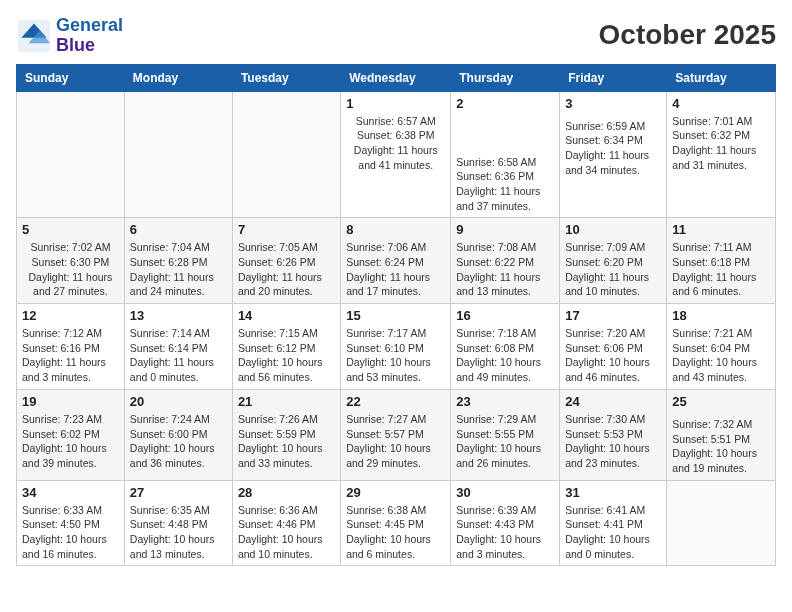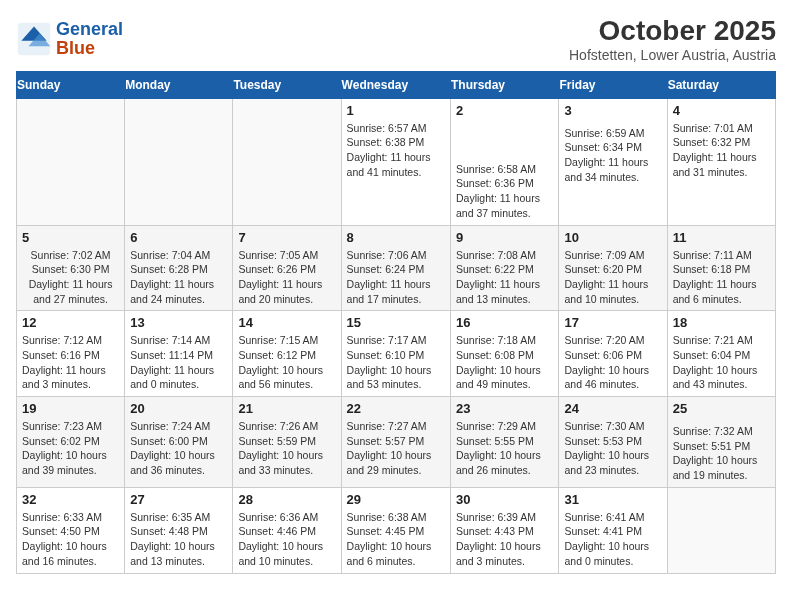--- a/index.html
+++ b/index.html
@@ -48,21 +48,21 @@
       color: #555;
     }
     table {
       width: 100%;
       border-collapse: collapse;
       font-size: 11px;
     }
     thead tr th {
       background-color: #1a5fa8;
       color: #fff;
-      padding: 6px 0;
+      padding: 6px 8px;
       text-align: left;
       font-size: 12px;
       font-weight: bold;
       border: 1px solid #1a5fa8;
     }
     tbody tr td {
       border: 1px solid #ccc;
       vertical-align: top;
       padding: 4px 5px;
       width: 113px;
@@ -92,26 +92,25 @@
 
 <div class="header">
   <div class="logo">
     <svg class="logo-icon" viewBox="0 0 40 40">
       <rect x="2" y="2" width="36" height="36" rx="4" fill="#e8f0f8"></rect>
       <polygon points="20,6 34,22 6,22" fill="#1a5fa8"></polygon>
       <polygon points="26,14 38,28 14,28" fill="#4a90d4" opacity="0.7"></polygon>
     </svg>
     <div class="logo-text">
       <div><span>General</span></div>
-      <div><span style="color:#c2410c">Blue</span></div>
+      <div><span style="color:#4c1d95">Blue</span></div>
     </div>
   </div>
   <div class="title-block">
     <div class="month-title">October 2025</div>
-    <div class="location">Hofstetten, Lower Austria, Austria</div>
   </div>
 </div>
 
 <table>
   <thead>
     <tr>
     <th>Sunday</th>
         <th>Monday</th>
         <th>Tuesday</th>
         <th>Wednesday</th>
@@ -120,21 +119,21 @@
         <th>Saturday</th>
       </tr>
   </thead>
   <tbody id="calendar-body">
   <tr>
         <td class="empty"></td>
         <td class="empty"></td>
         <td class="empty"></td>
         <td>
           <div class="day-number">1</div>
-          <div class="day-info" style="white-space: pre-line;">Sunrise: 6:57 AM
+          <div class="day-info" style="white-space: pre-line; text-align: center;">Sunrise: 6:57 AM
 Sunset: 6:38 PM
 Daylight: 11 hours and 41 minutes.</div>
         </td>
         <td>
           <div class="day-number">2</div>
           <div class="day-info" style="white-space: pre-line; margin-top: 44px;">Sunrise: 6:58 AM
 Sunset: 6:36 PM
 Daylight: 11 hours and 37 minutes.</div>
         </td>
         <td>
@@ -197,21 +196,21 @@
       <tr>
         <td>
           <div class="day-number">12</div>
           <div class="day-info" style="white-space: pre-line;">Sunrise: 7:12 AM
 Sunset: 6:16 PM
 Daylight: 11 hours and 3 minutes.</div>
         </td>
         <td>
           <div class="day-number">13</div>
           <div class="day-info" style="white-space: pre-line;">Sunrise: 7:14 AM
-Sunset: 11:14 PM
+Sunset: 6:14 PM
 Daylight: 11 hours and 0 minutes.</div>
         </td>
         <td>
           <div class="day-number">14</div>
           <div class="day-info" style="white-space: pre-line;">Sunrise: 7:15 AM
 Sunset: 6:12 PM
 Daylight: 10 hours and 56 minutes.</div>
         </td>
         <td>
           <div class="day-number">15</div>
@@ -277,21 +276,21 @@
         </td>
         <td>
           <div class="day-number">25</div>
           <div class="day-info" style="white-space: pre-line; margin-top: 8px;">Sunrise: 7:32 AM
 Sunset: 5:51 PM
 Daylight: 10 hours and 19 minutes.</div>
         </td>
       </tr>
       <tr>
         <td>
-          <div class="day-number">32</div>
+          <div class="day-number">34</div>
           <div class="day-info" style="white-space: pre-line;">Sunrise: 6:33 AM
 Sunset: 4:50 PM
 Daylight: 10 hours and 16 minutes.</div>
         </td>
         <td>
           <div class="day-number">27</div>
           <div class="day-info" style="white-space: pre-line;">Sunrise: 6:35 AM
 Sunset: 4:48 PM
 Daylight: 10 hours and 13 minutes.</div>
         </td>

